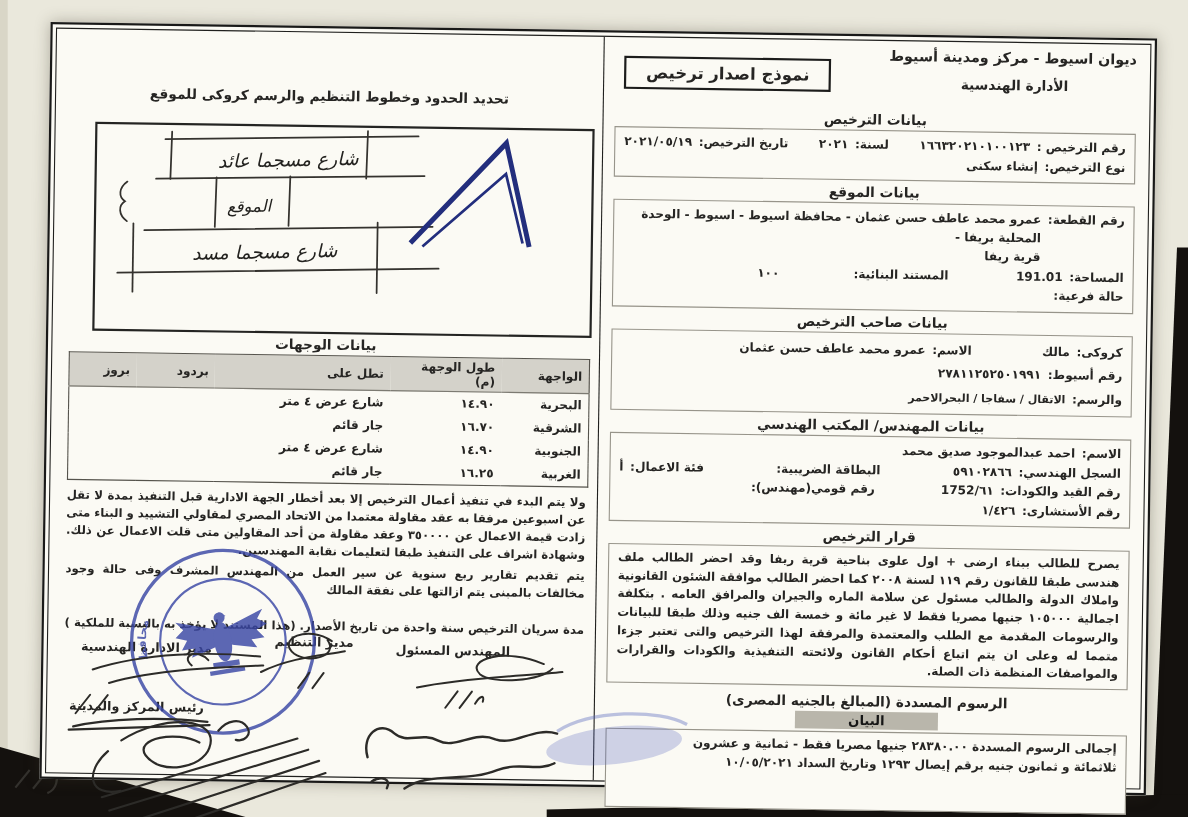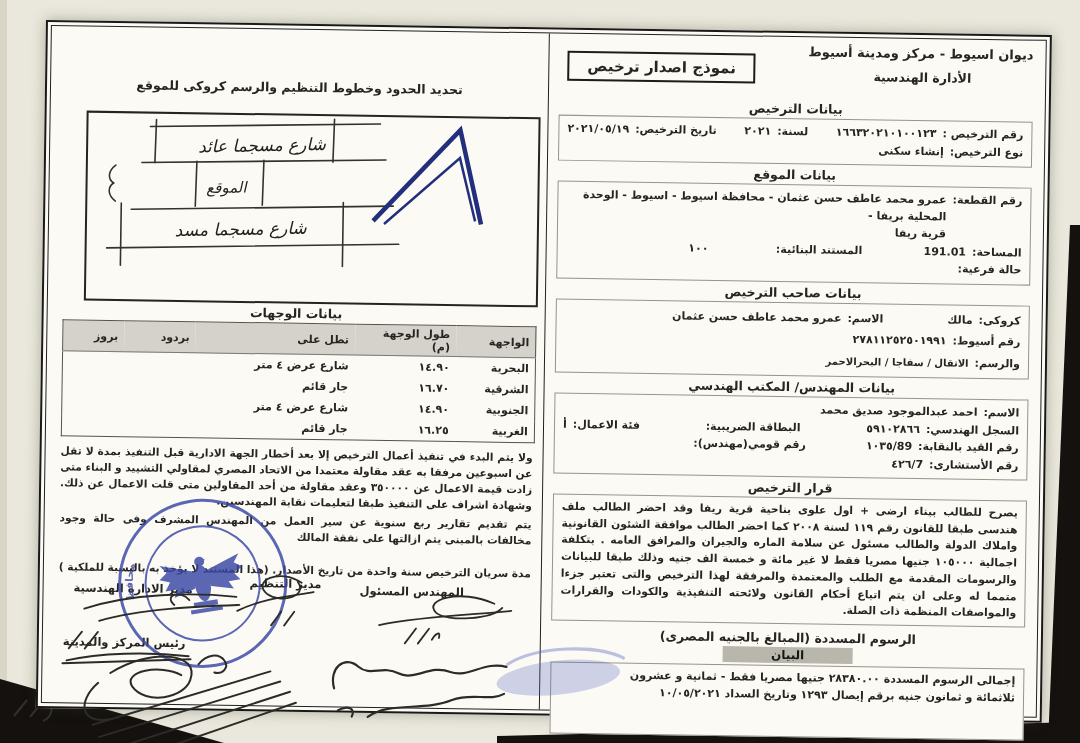--- a/index.html
+++ b/index.html
@@ -268,29 +268,29 @@
         <div class="frow">
           <span class="lbl">السجل الهندسي:</span>
           <span class="val">٥٩١٠٢٨٦٦</span>
           <span class="sp"></span>
           <span class="lbl">البطاقة الضريبية:</span>
           <span class="sp"></span>
           <span class="lbl">فئة الاعمال:</span>
           <span class="val">أ</span>
         </div>
         <div class="frow">
-          <span class="lbl">رقم القيد بالنقابة:</span>
-          <span class="val">89/١٠٣٥</span>
+          <span class="lbl">رقم القيد والكودات:</span>
+          <span class="val">٦١/1752</span>
           <span style="width:60px"></span>
           <span class="lbl">رقم قومي(مهندس):</span>
           <span class="sp"></span>
         </div>
         <div class="frow">
           <span class="lbl">رقم الأستشارى:</span>
-          <span class="val">7/٤٢٦</span>
+          <span class="val">١/٤٢٦</span>
         </div>
       </div>
 
       <div class="sec-title">قرار الترخيص</div>
       <div class="fbox just" style="font-size:10.8px;line-height:1.55">
         <span>يصرح للطالب ببناء ارضى + اول علوى بناحية قرية ريفا وقد احضر الطالب ملف هندسى طبقا للقانون رقم ١١٩ لسنة ٢٠٠٨ كما احضر الطالب موافقة الشئون القانونية واملاك الدولة والطالب مسئول عن سلامة الماره والجيران والمرافق العامه . بتكلفة اجمالية ١٠٥٠٠٠ جنيها مصريا فقط لا غير مائة و خمسة الف جنيه وذلك طبقا للبيانات والرسومات المقدمة مع الطلب والمعتمدة والمرفقة لهذا الترخيص والتى تعتبر جزءا متمما له وعلى ان يتم اتباع أحكام القانون ولائحته التنفيذية والكودات والقرارات والمواصفات المنظمة ذات الصلة.</span>
       </div>
 
       <div class="sec-title" style="margin-top:6px">الرسوم المسددة (المبالغ بالجنيه المصرى)</div>
       <div class="fees-chip">البيان</div>

